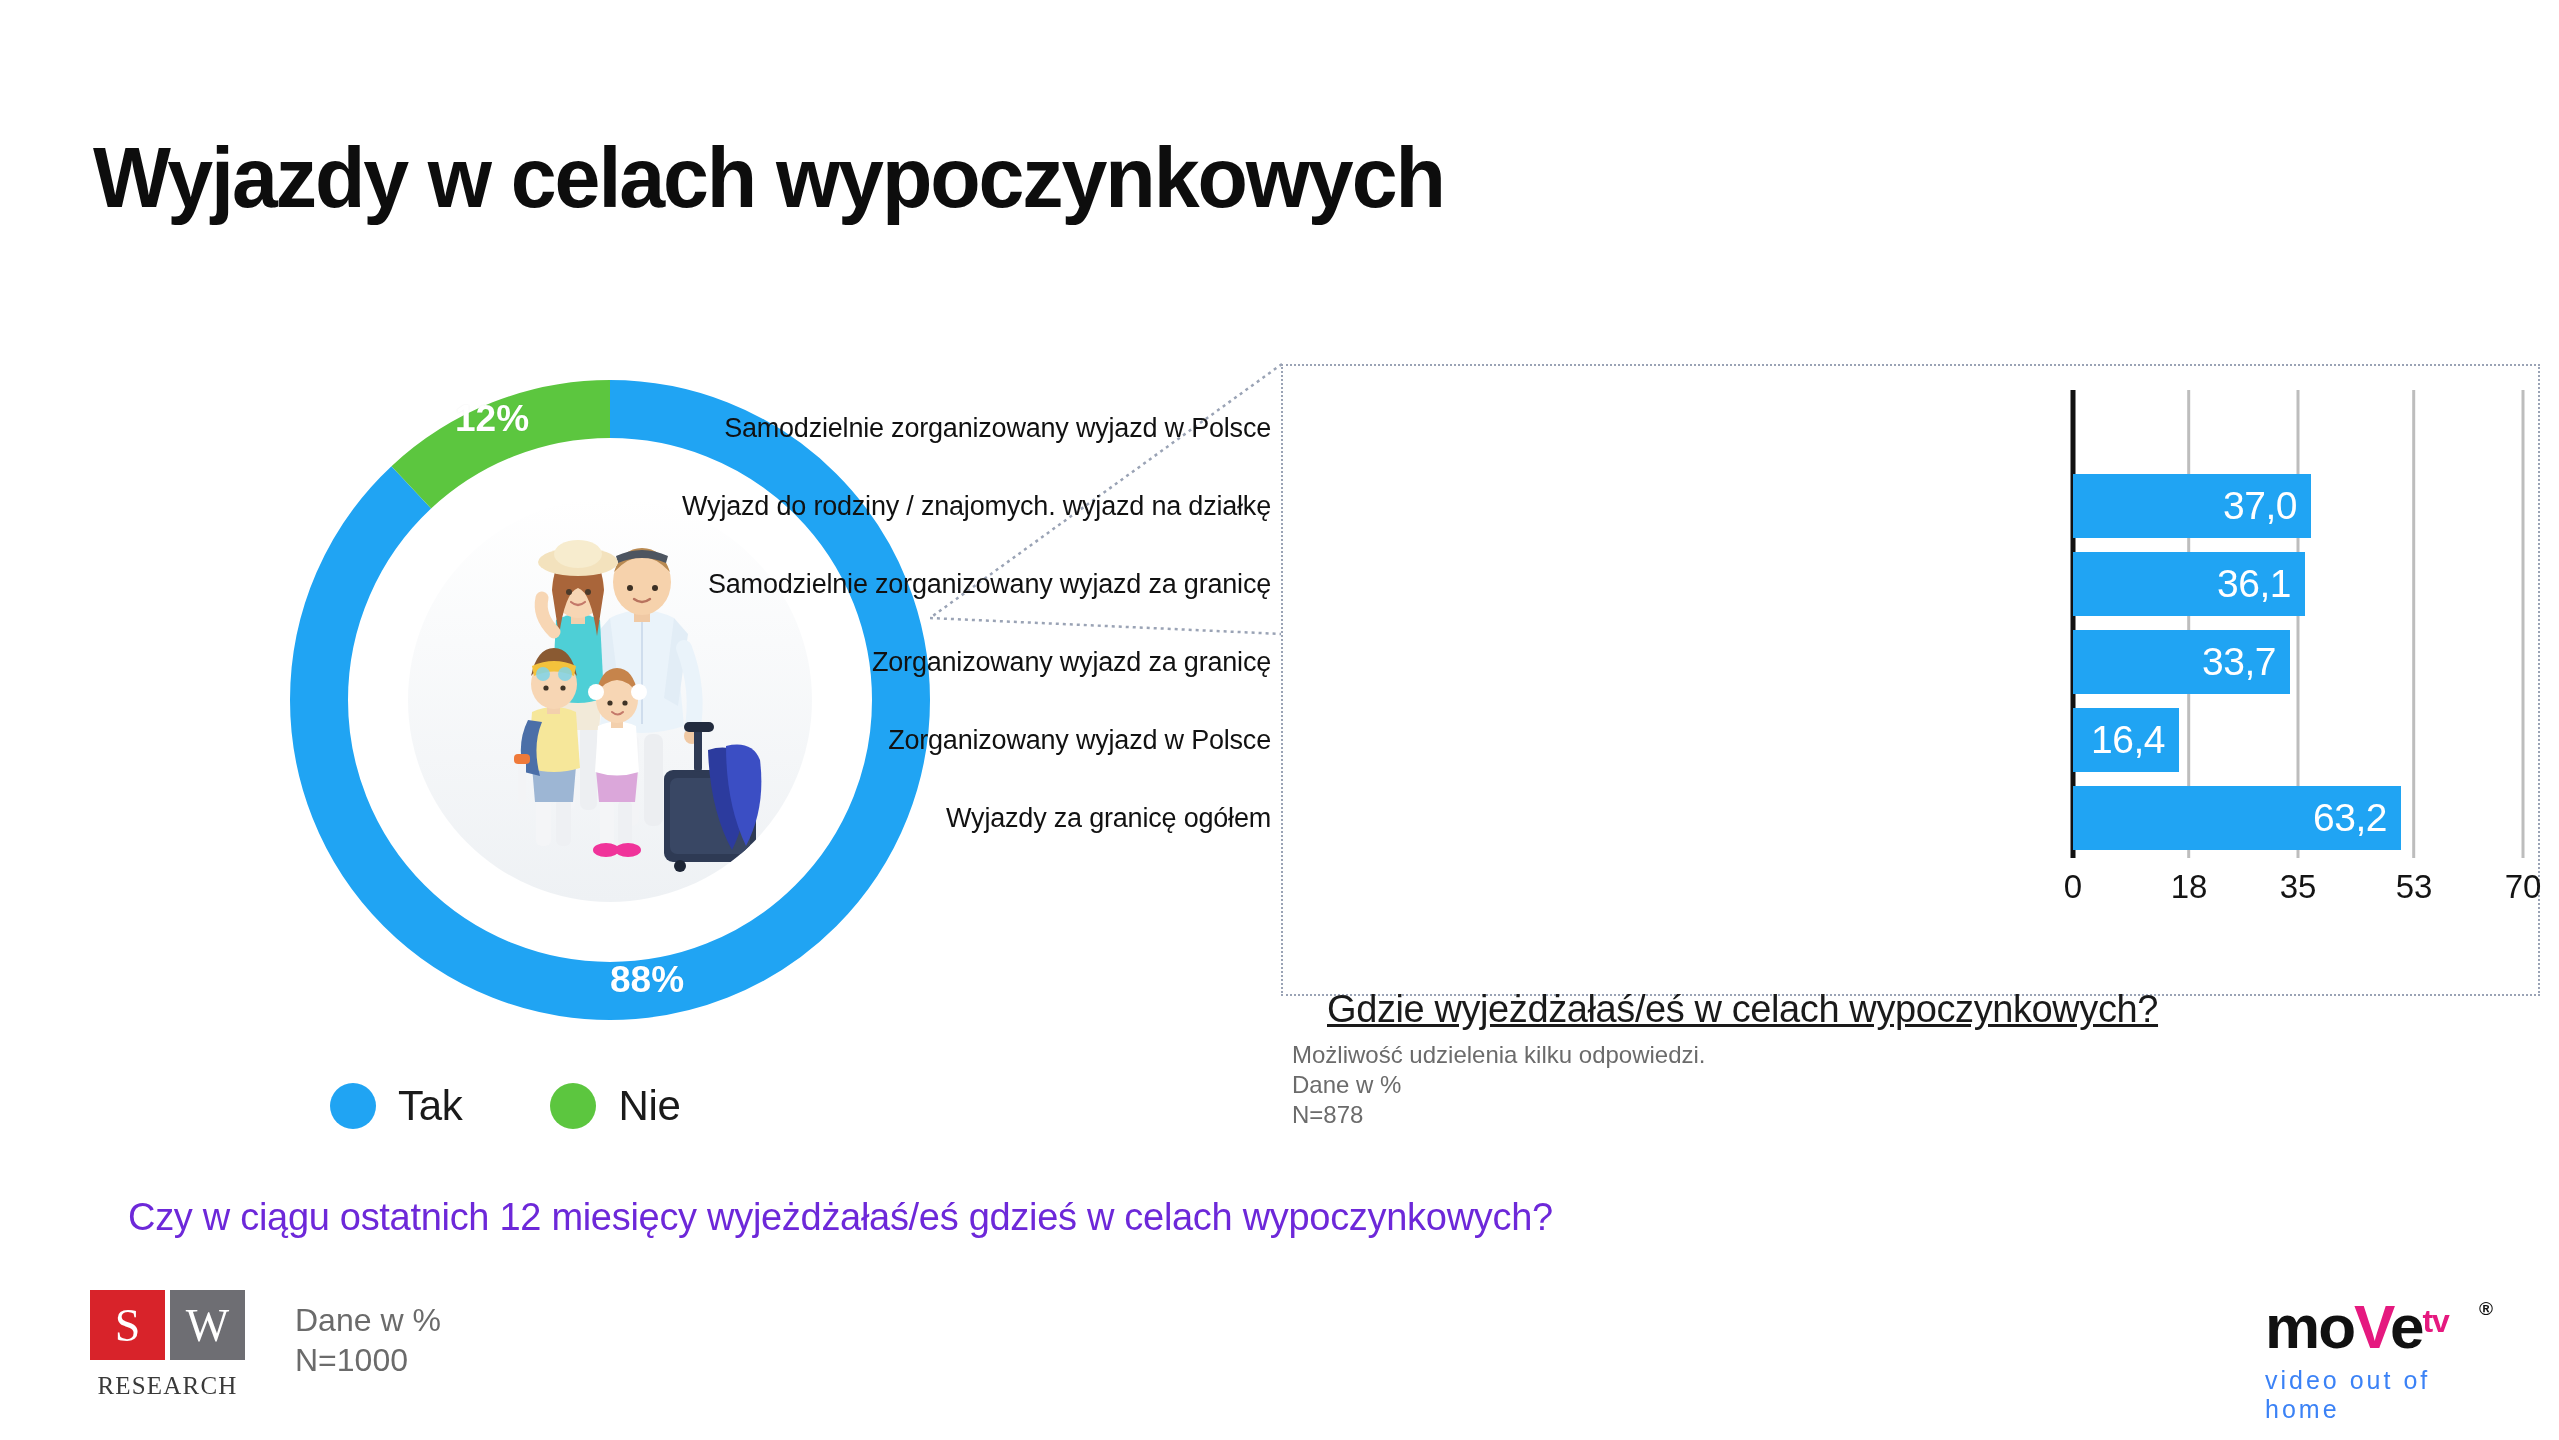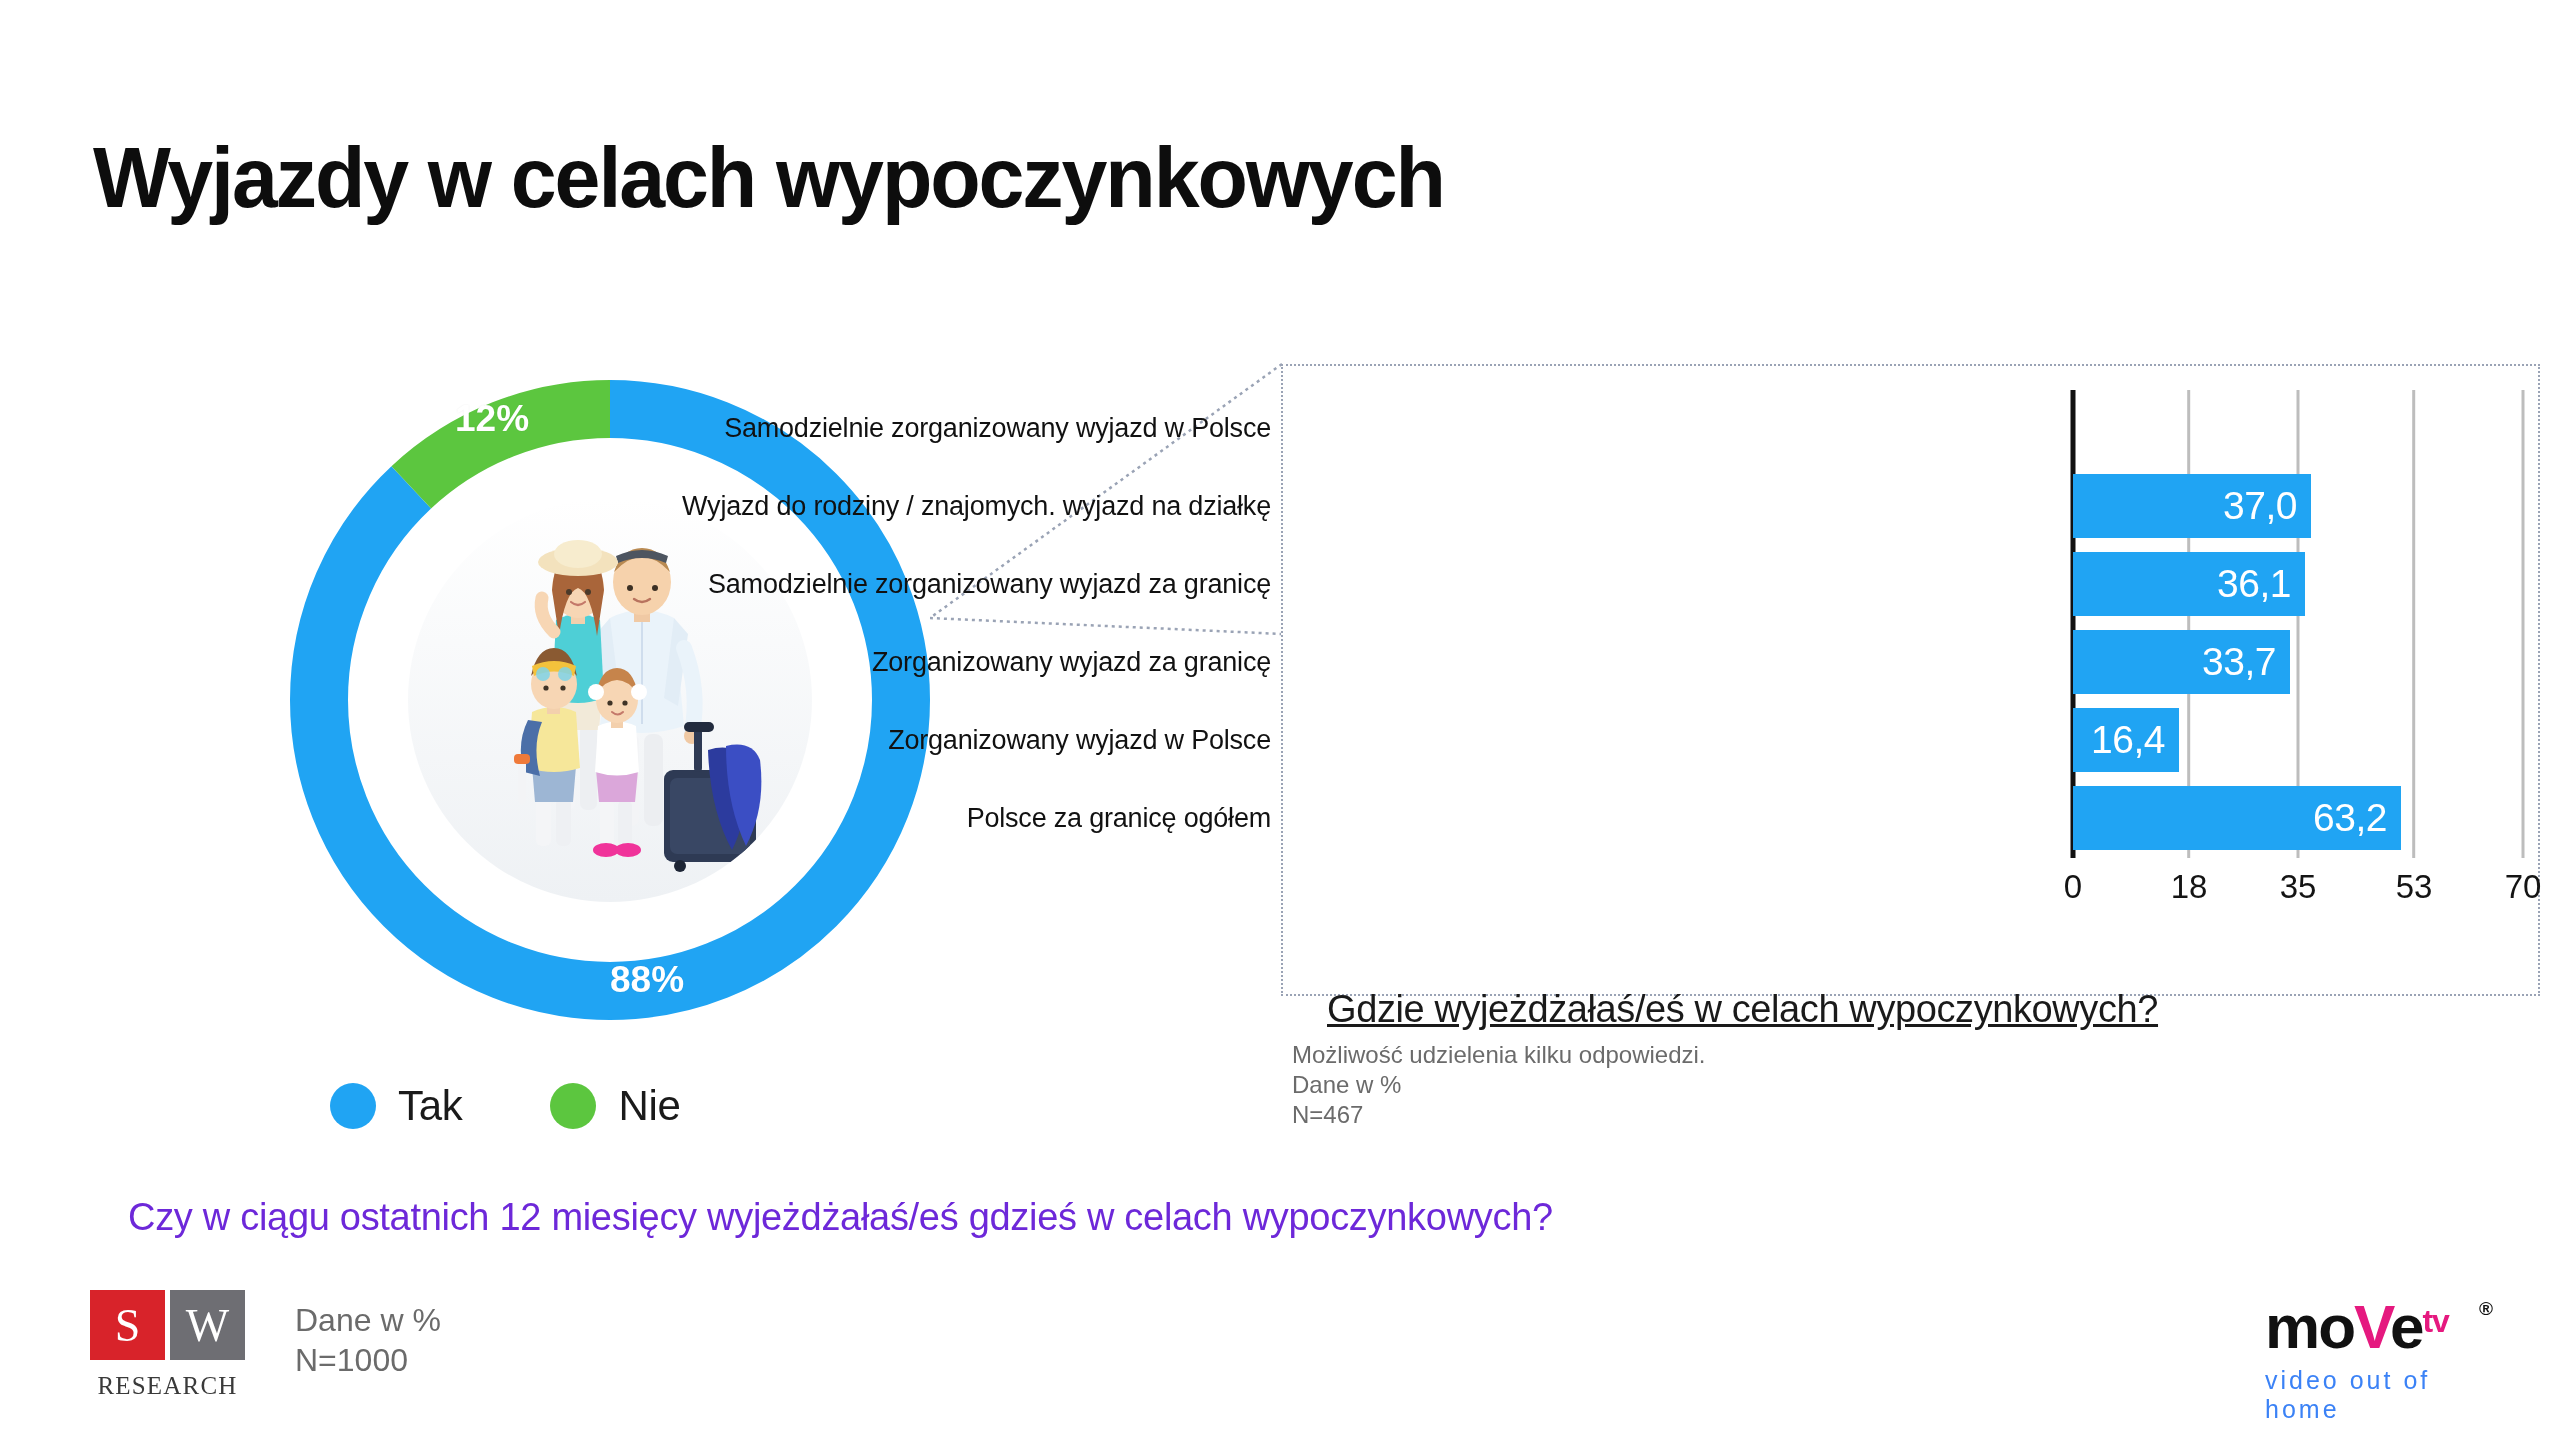--- a/index.html
+++ b/index.html
@@ -433,37 +433,37 @@
     </div>
 
     <div class="bar-row" style="top:344px">
       <span class="bar-cat">Zorganizowany wyjazd w Polsce</span>
       <div class="bar-rect" style="width:106px">
         <span class="bar-val">16,4</span>
       </div>
     </div>
 
     <div class="bar-row" style="top:422px">
-      <span class="bar-cat">Polsce za granicę ogółem</span>
+      <span class="bar-cat">Wyjazdy za granicę ogółem</span>
       <div class="bar-rect" style="width:328px">
         <span class="bar-val">63,2</span>
       </div>
     </div>
 
     <span class="tick-label" style="left:792px">0</span>
     <span class="tick-label" style="left:908px">18</span>
     <span class="tick-label" style="left:1017px">35</span>
     <span class="tick-label" style="left:1133px">53</span>
     <span class="tick-label" style="left:1242px">70</span>
   </div>
 
   <div id="chart-question">Gdzie wyjeżdżałaś/eś w celach wypoczynkowych?</div>
   <div id="chart-notes">Możliwość udzielenia kilku odpowiedzi.
 Dane w %
-N=467</div>
+N=878</div>
 
   <div id="main-question">Czy w ciągu ostatnich 12 miesięcy wyjeżdżałaś/eś gdzieś w celach wypoczynkowych?</div>
 
   <div id="sw-logo">
     <div class="sw-boxes">
       <div class="sw-box" id="sw-box-s">S</div>
       <div class="sw-box" id="sw-box-w">W</div>
     </div>
     <div id="sw-research-word">RESEARCH</div>
   </div>

